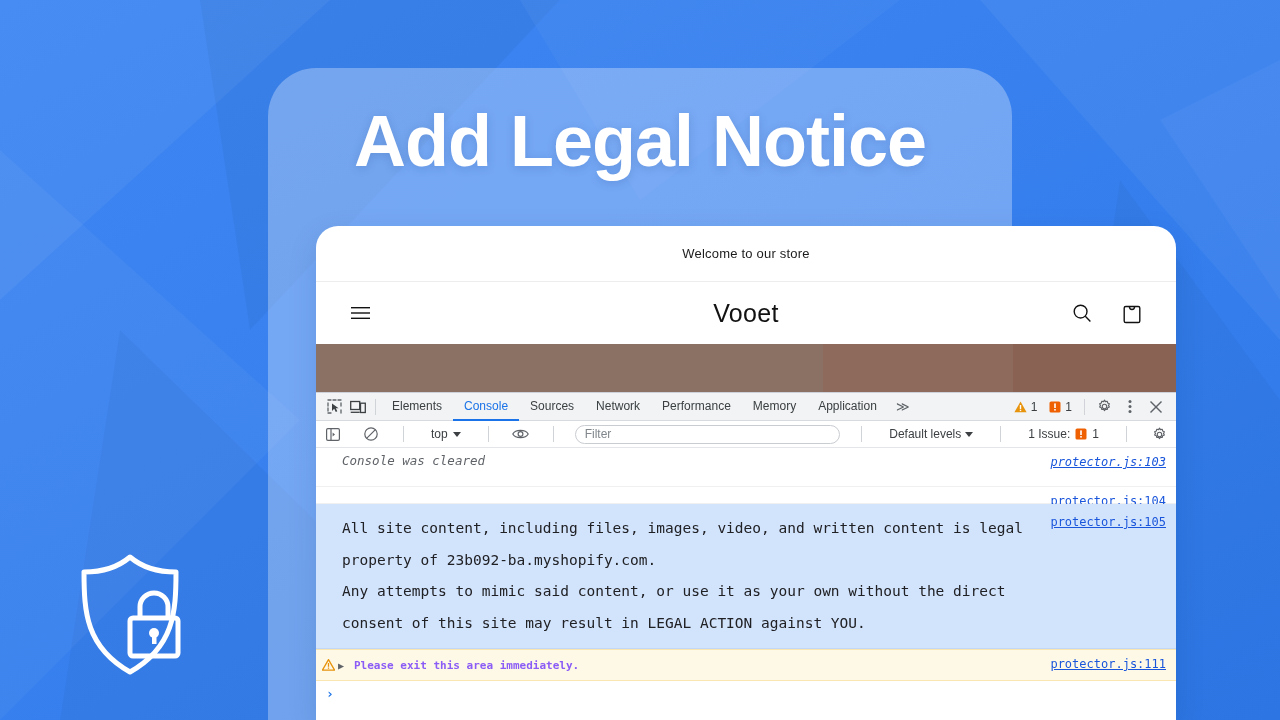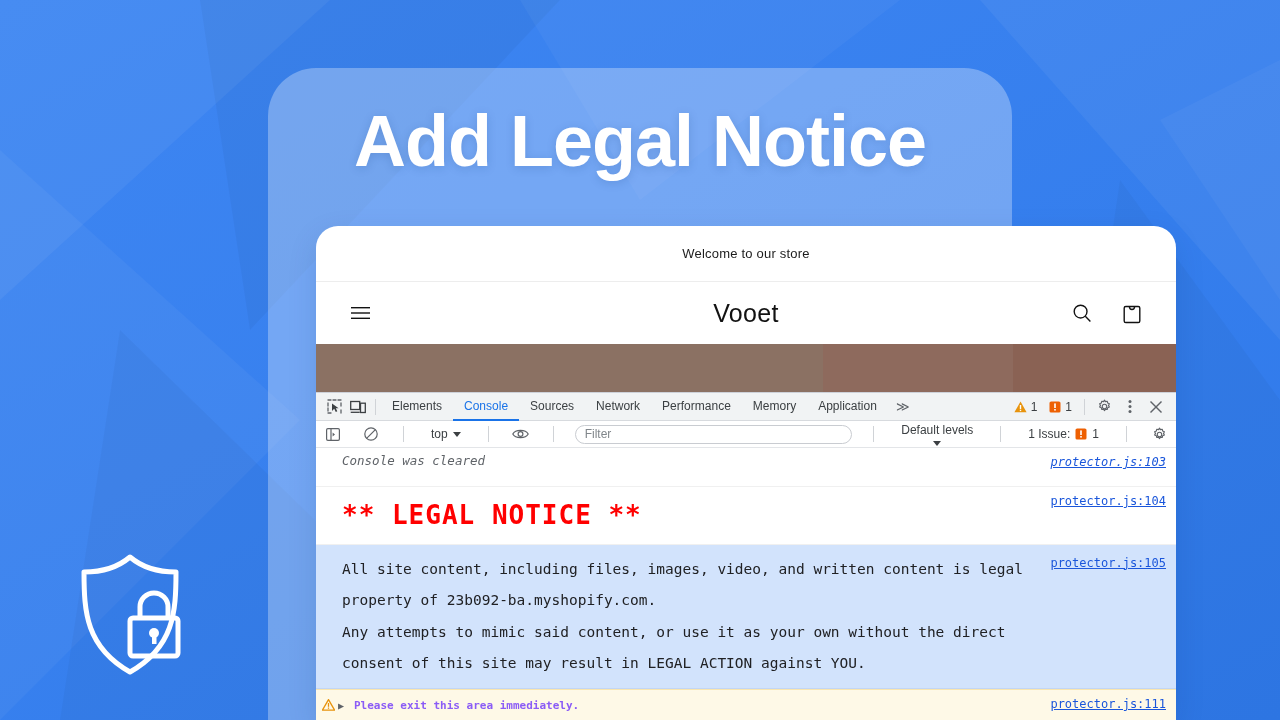--- a/index.html
+++ b/index.html
@@ -94,21 +94,21 @@
     background: #ffffff; border-bottom: 1px solid #e3e5e8;
     padding: 0 6px; font-size: 12px; color: #3c4043;
   }
   .ctx-select { display: flex; align-items: center; gap: 5px; padding: 0 6px; cursor: pointer; }
   .filter-input {
     flex: 1; height: 19px; border: 1px solid #c9ccd1; border-radius: 10px;
     background: #fff; font-size: 12px; color: #3c4043; padding: 0 9px;
     font-family: "Liberation Sans", sans-serif; outline: none; min-width: 40px;
   }
   .filter-input::placeholder { color: #80868b; }
-  .levels { display: flex; align-items: center; gap: 4px; padding: 0 6px; cursor: pointer; white-space: nowrap; flex-direction: column; }
+  .levels { display: flex; align-items: center; gap: 4px; padding: 0 6px; cursor: pointer; white-space: nowrap; }
   .issues { display: flex; align-items: center; gap: 5px; padding: 0 6px; cursor: pointer; white-space: nowrap; }
 
   
   .console-area { font-family: "DejaVu Sans Mono", monospace; }
   .crow {
     position: relative; padding: 4px 150px 4px 26px;
     border-bottom: 1px solid #f0f0f0; font-size: 13px; line-height: 1.55;
   }
   .crow .src {
     position: absolute; right: 10px; top: 5px;
@@ -332,21 +332,20 @@
     </div>
 
     <div class="console-area">
 
       <div class="crow cleared">
         <span>Console was cleared</span>
         <span class="src">protector.js:103</span>
       </div>
 
       <div class="crow legal">
-        <span class="txt">** LEGAL NOTICE **</span>
         <span class="src">protector.js:104</span>
       </div>
 
       <div class="crow info">
         <div>All site content, including files, images, video, and written content is legal</div>
         <div>property of 23b092-ba.myshopify.com.</div>
         <div>Any attempts to mimic said content, or use it as your own without the direct</div>
         <div>consent of this site may result in LEGAL ACTION against YOU.</div>
         <span class="src">protector.js:105</span>
       </div>

